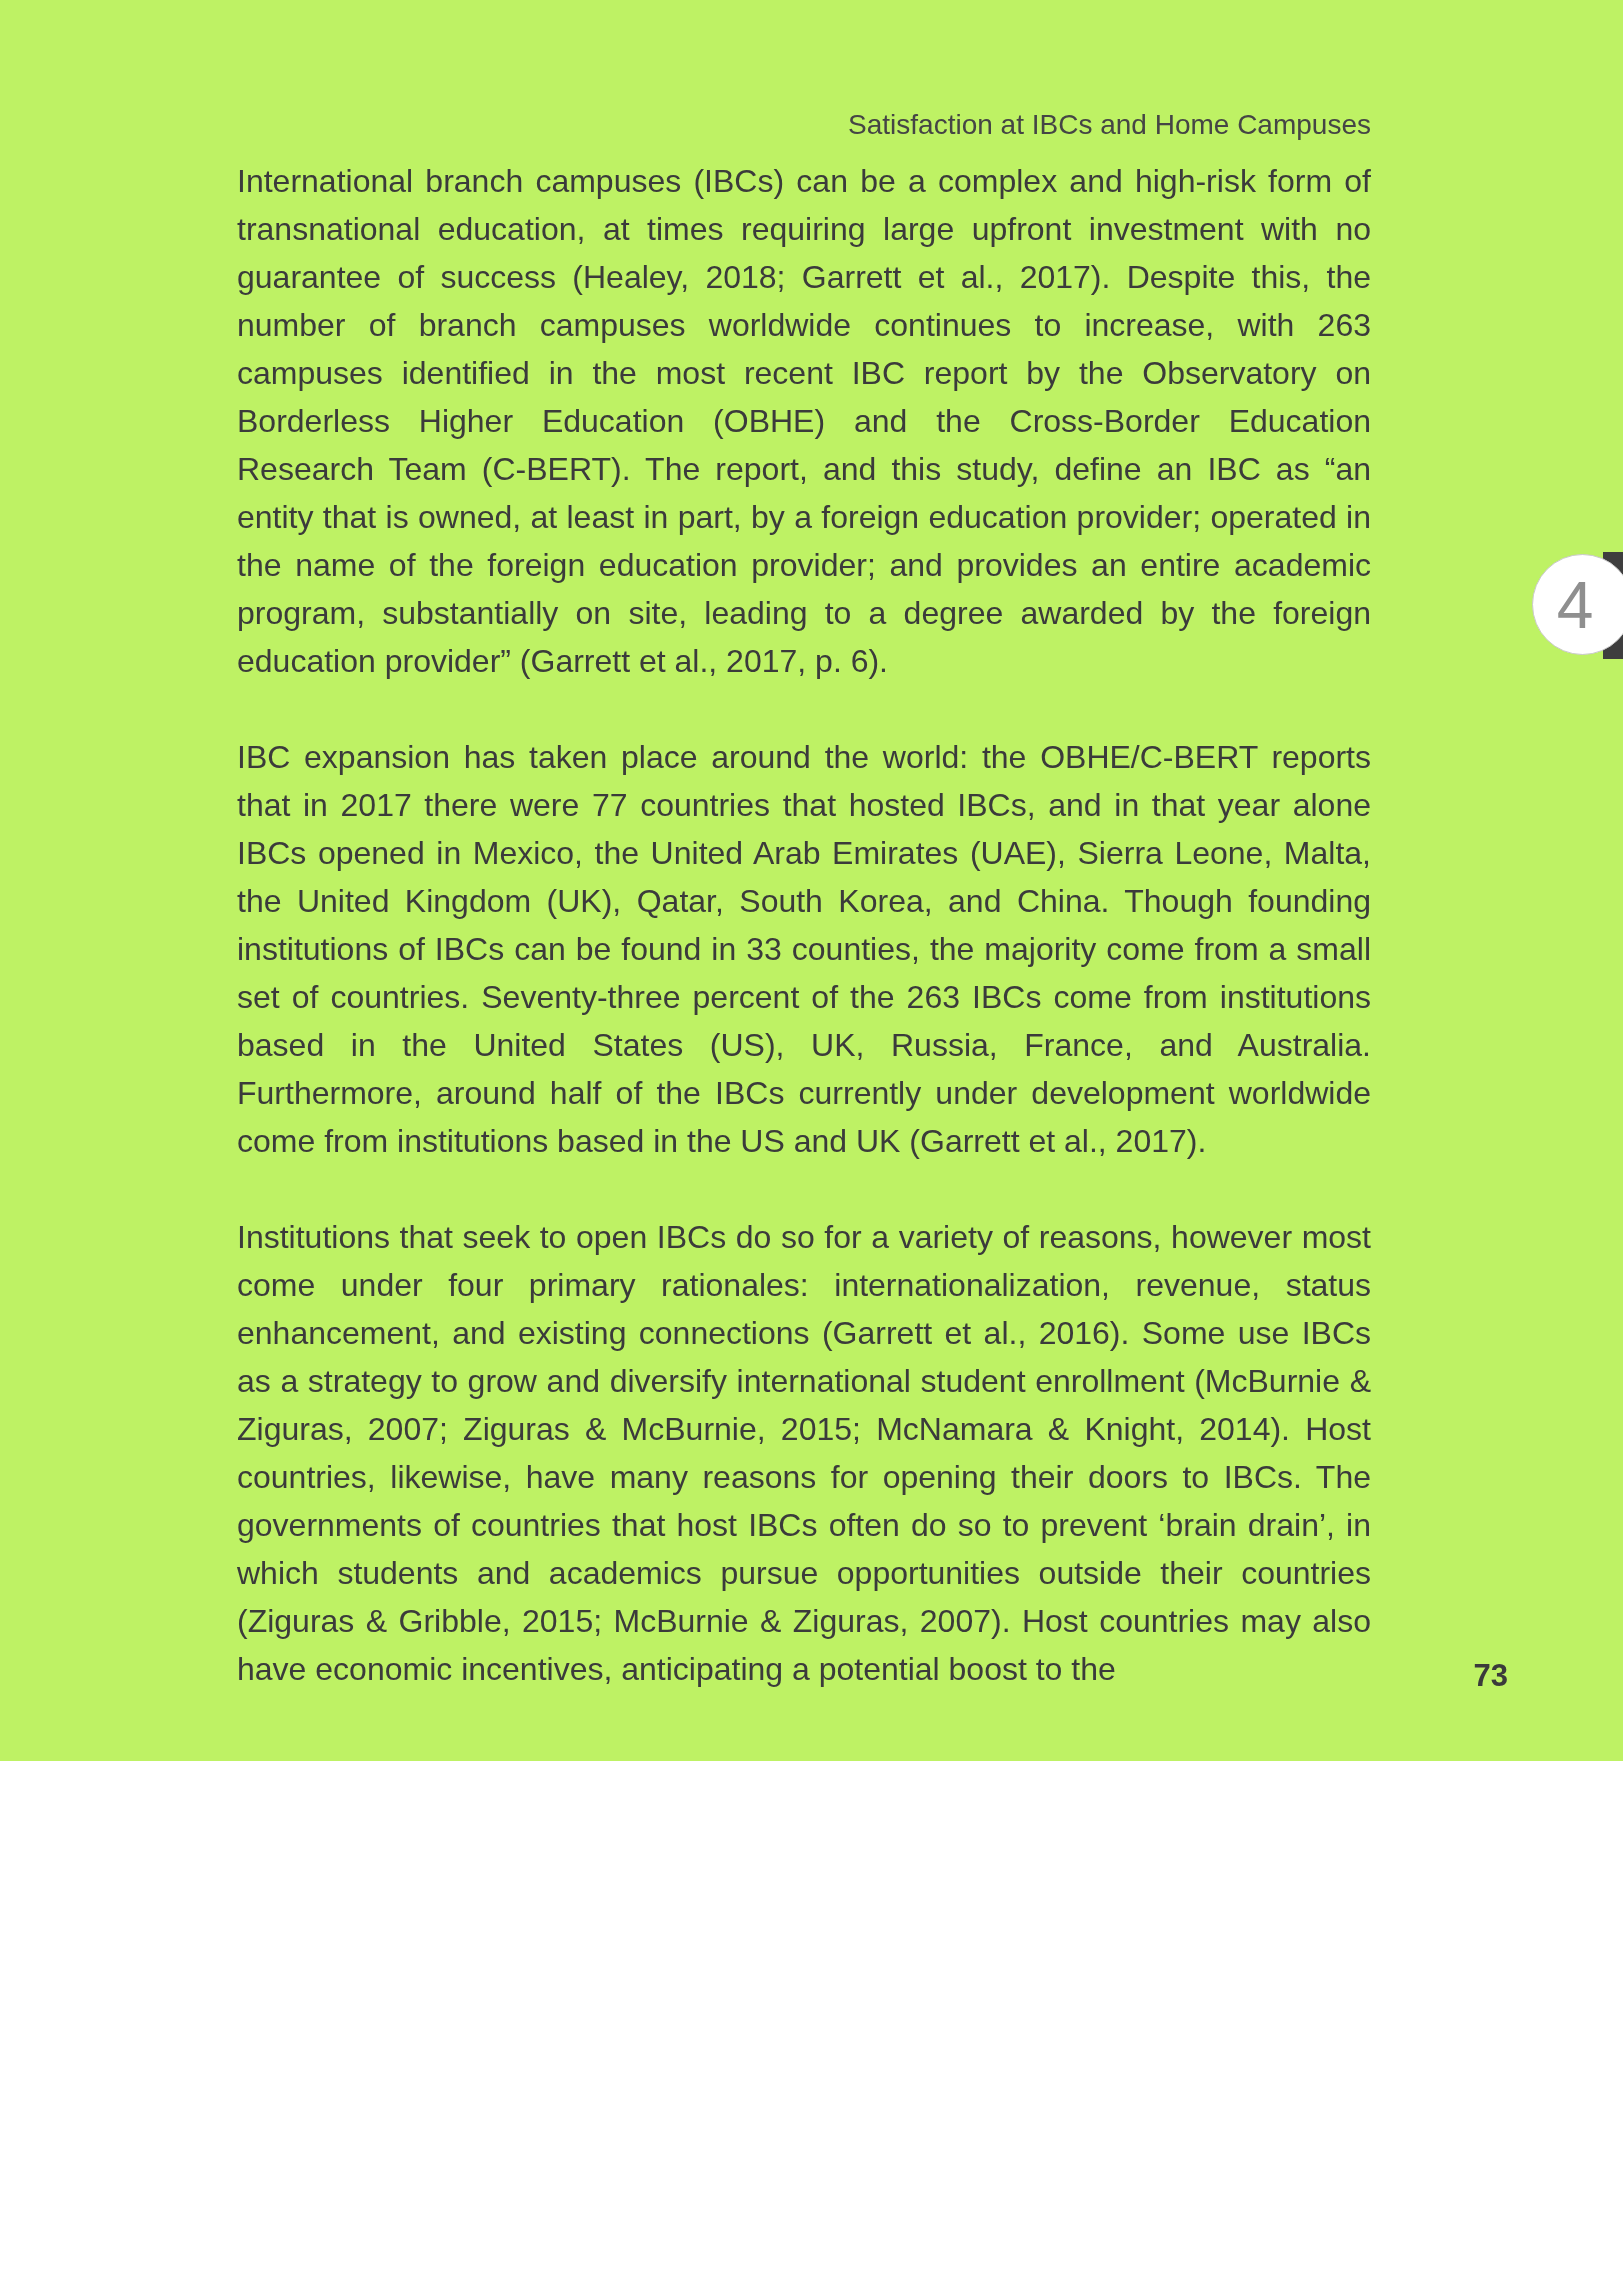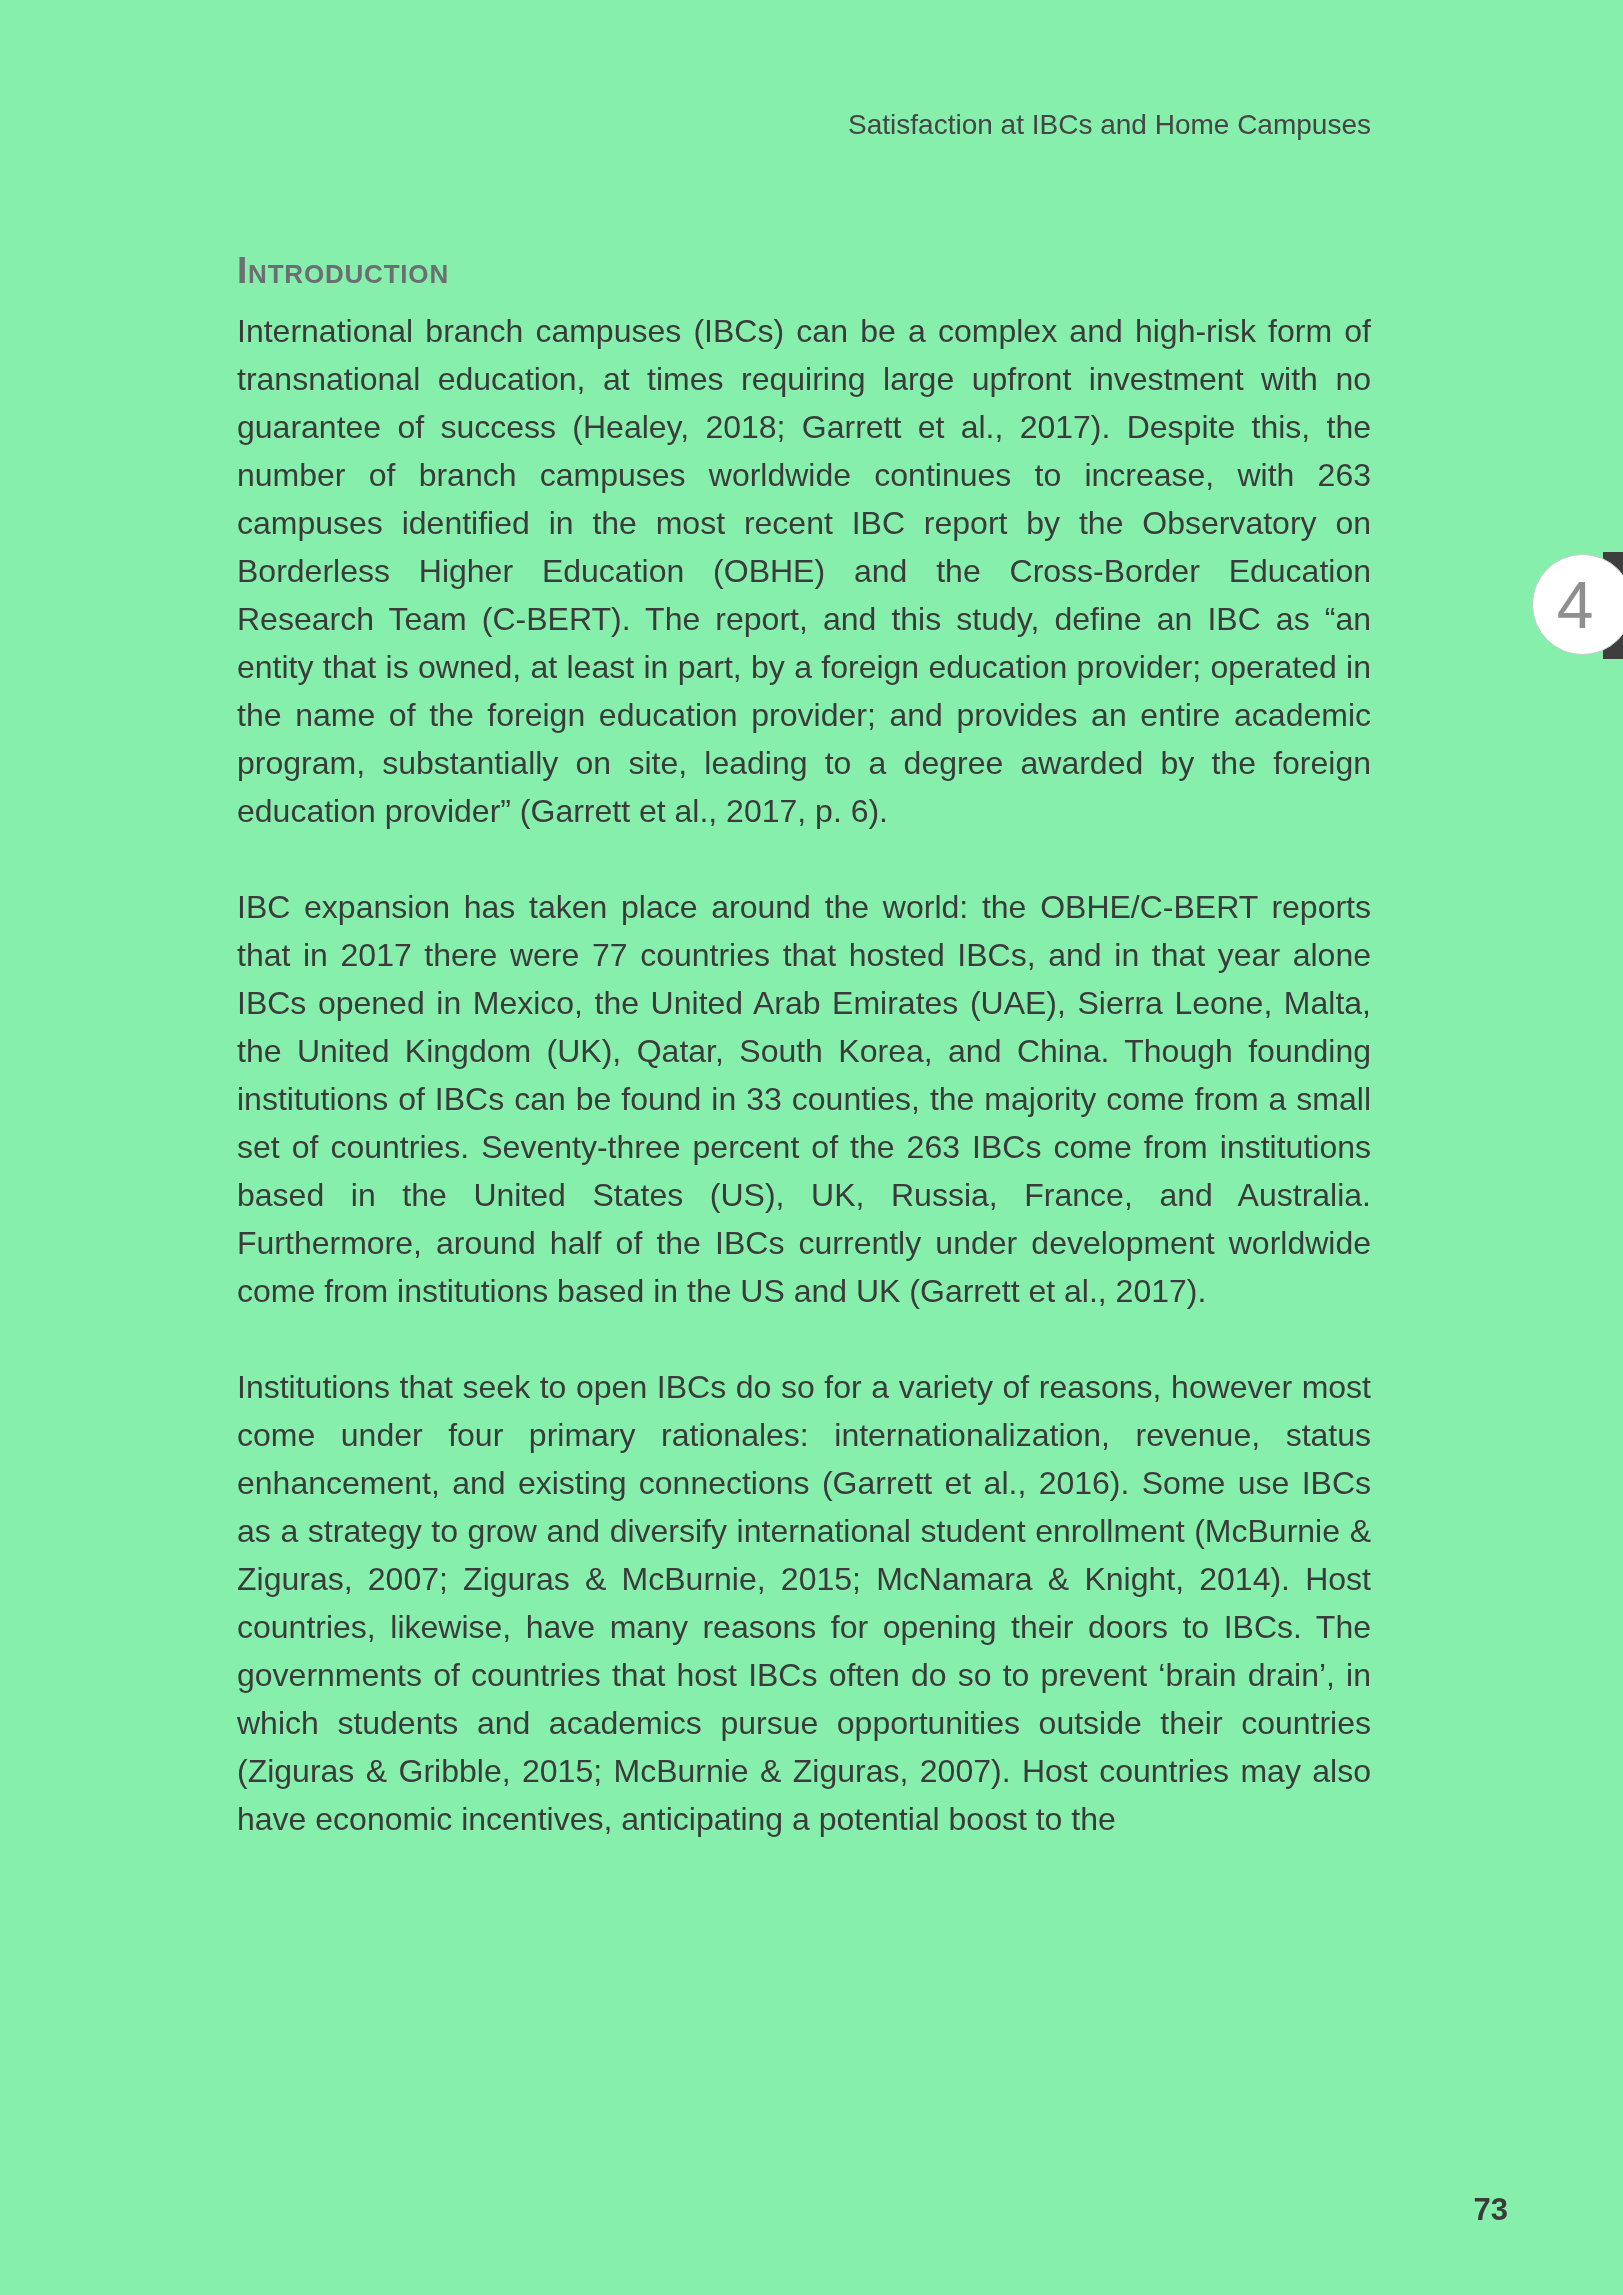--- a/index.html
+++ b/index.html
@@ -9,22 +9,22 @@
     width: 1624px;
     height: 2295px;
     background: #ffffff;
     overflow: hidden;
     font-family: "Liberation Sans", sans-serif;
     color: #3b3b3b;
   }
   .page {
     position: relative;
     width: 1624px;
-    height: 2295px;
-    background: #86efac;
+    height: 1761px;
+    background: #bef264;
   }
   .content {
     position: absolute;
     left: 237px;
     top: 0;
     width: 1134px;
   }
   .running-header {
     padding-top: 107px;
     text-align: right;
@@ -95,21 +95,20 @@
 </style>
 </head>
 <body>
 
 <div class="page">
 
   <div class="content">
 
     <div class="running-header">Satisfaction at IBCs and Home Campuses</div>
 
-    <h2 class="section-heading">Introduction</h2>
 
     <div class="body-text">
       <p>International branch campuses (IBCs) can be a complex and high-risk form of transnational education, at times requiring large upfront investment with no guarantee of success (Healey, 2018; Garrett et al., 2017). Despite this, the number of branch campuses worldwide continues to increase, with 263 campuses identified in the most recent IBC report by the Observatory on Borderless Higher Education (OBHE) and the Cross-Border Education Research Team (C-BERT). The report, and this study, define an IBC as “an entity that is owned, at least in part, by a foreign education provider; operated in the name of the foreign education provider; and provides an entire academic program, substantially on site, leading to a degree awarded by the foreign education provider” (Garrett et al., 2017, p. 6).</p>
       <p>IBC expansion has taken place around the world: the OBHE/C-BERT reports that in 2017 there were 77 countries that hosted IBCs, and in that year alone IBCs opened in Mexico, the United Arab Emirates (UAE), Sierra Leone, Malta, the United Kingdom (UK), Qatar, South Korea, and China. Though founding institutions of IBCs can be found in 33 counties, the majority come from a small set of countries. Seventy-three percent of the 263 IBCs come from institutions based in the United States (US), UK, Russia, France, and Australia. Furthermore, around half of the IBCs currently under development worldwide come from institutions based in the US and UK (Garrett et al., 2017).</p>
       <p>Institutions that seek to open IBCs do so for a variety of reasons, however most come under four primary rationales: internationalization, revenue, status enhancement, and existing connections (Garrett et al., 2016). Some use IBCs as a strategy to grow and diversify international student enrollment (McBurnie &amp; Ziguras, 2007; Ziguras &amp; McBurnie, 2015; McNamara &amp; Knight, 2014). Host countries, likewise, have many reasons for opening their doors to IBCs. The governments of countries that host IBCs often do so to prevent ‘brain drain’, in which students and academics pursue opportunities outside their countries (Ziguras &amp; Gribble, 2015; McBurnie &amp; Ziguras, 2007). Host countries may also have economic incentives, anticipating a potential boost to the</p>
     </div>
 
   </div>
 
   <div class="chapter-tab">

